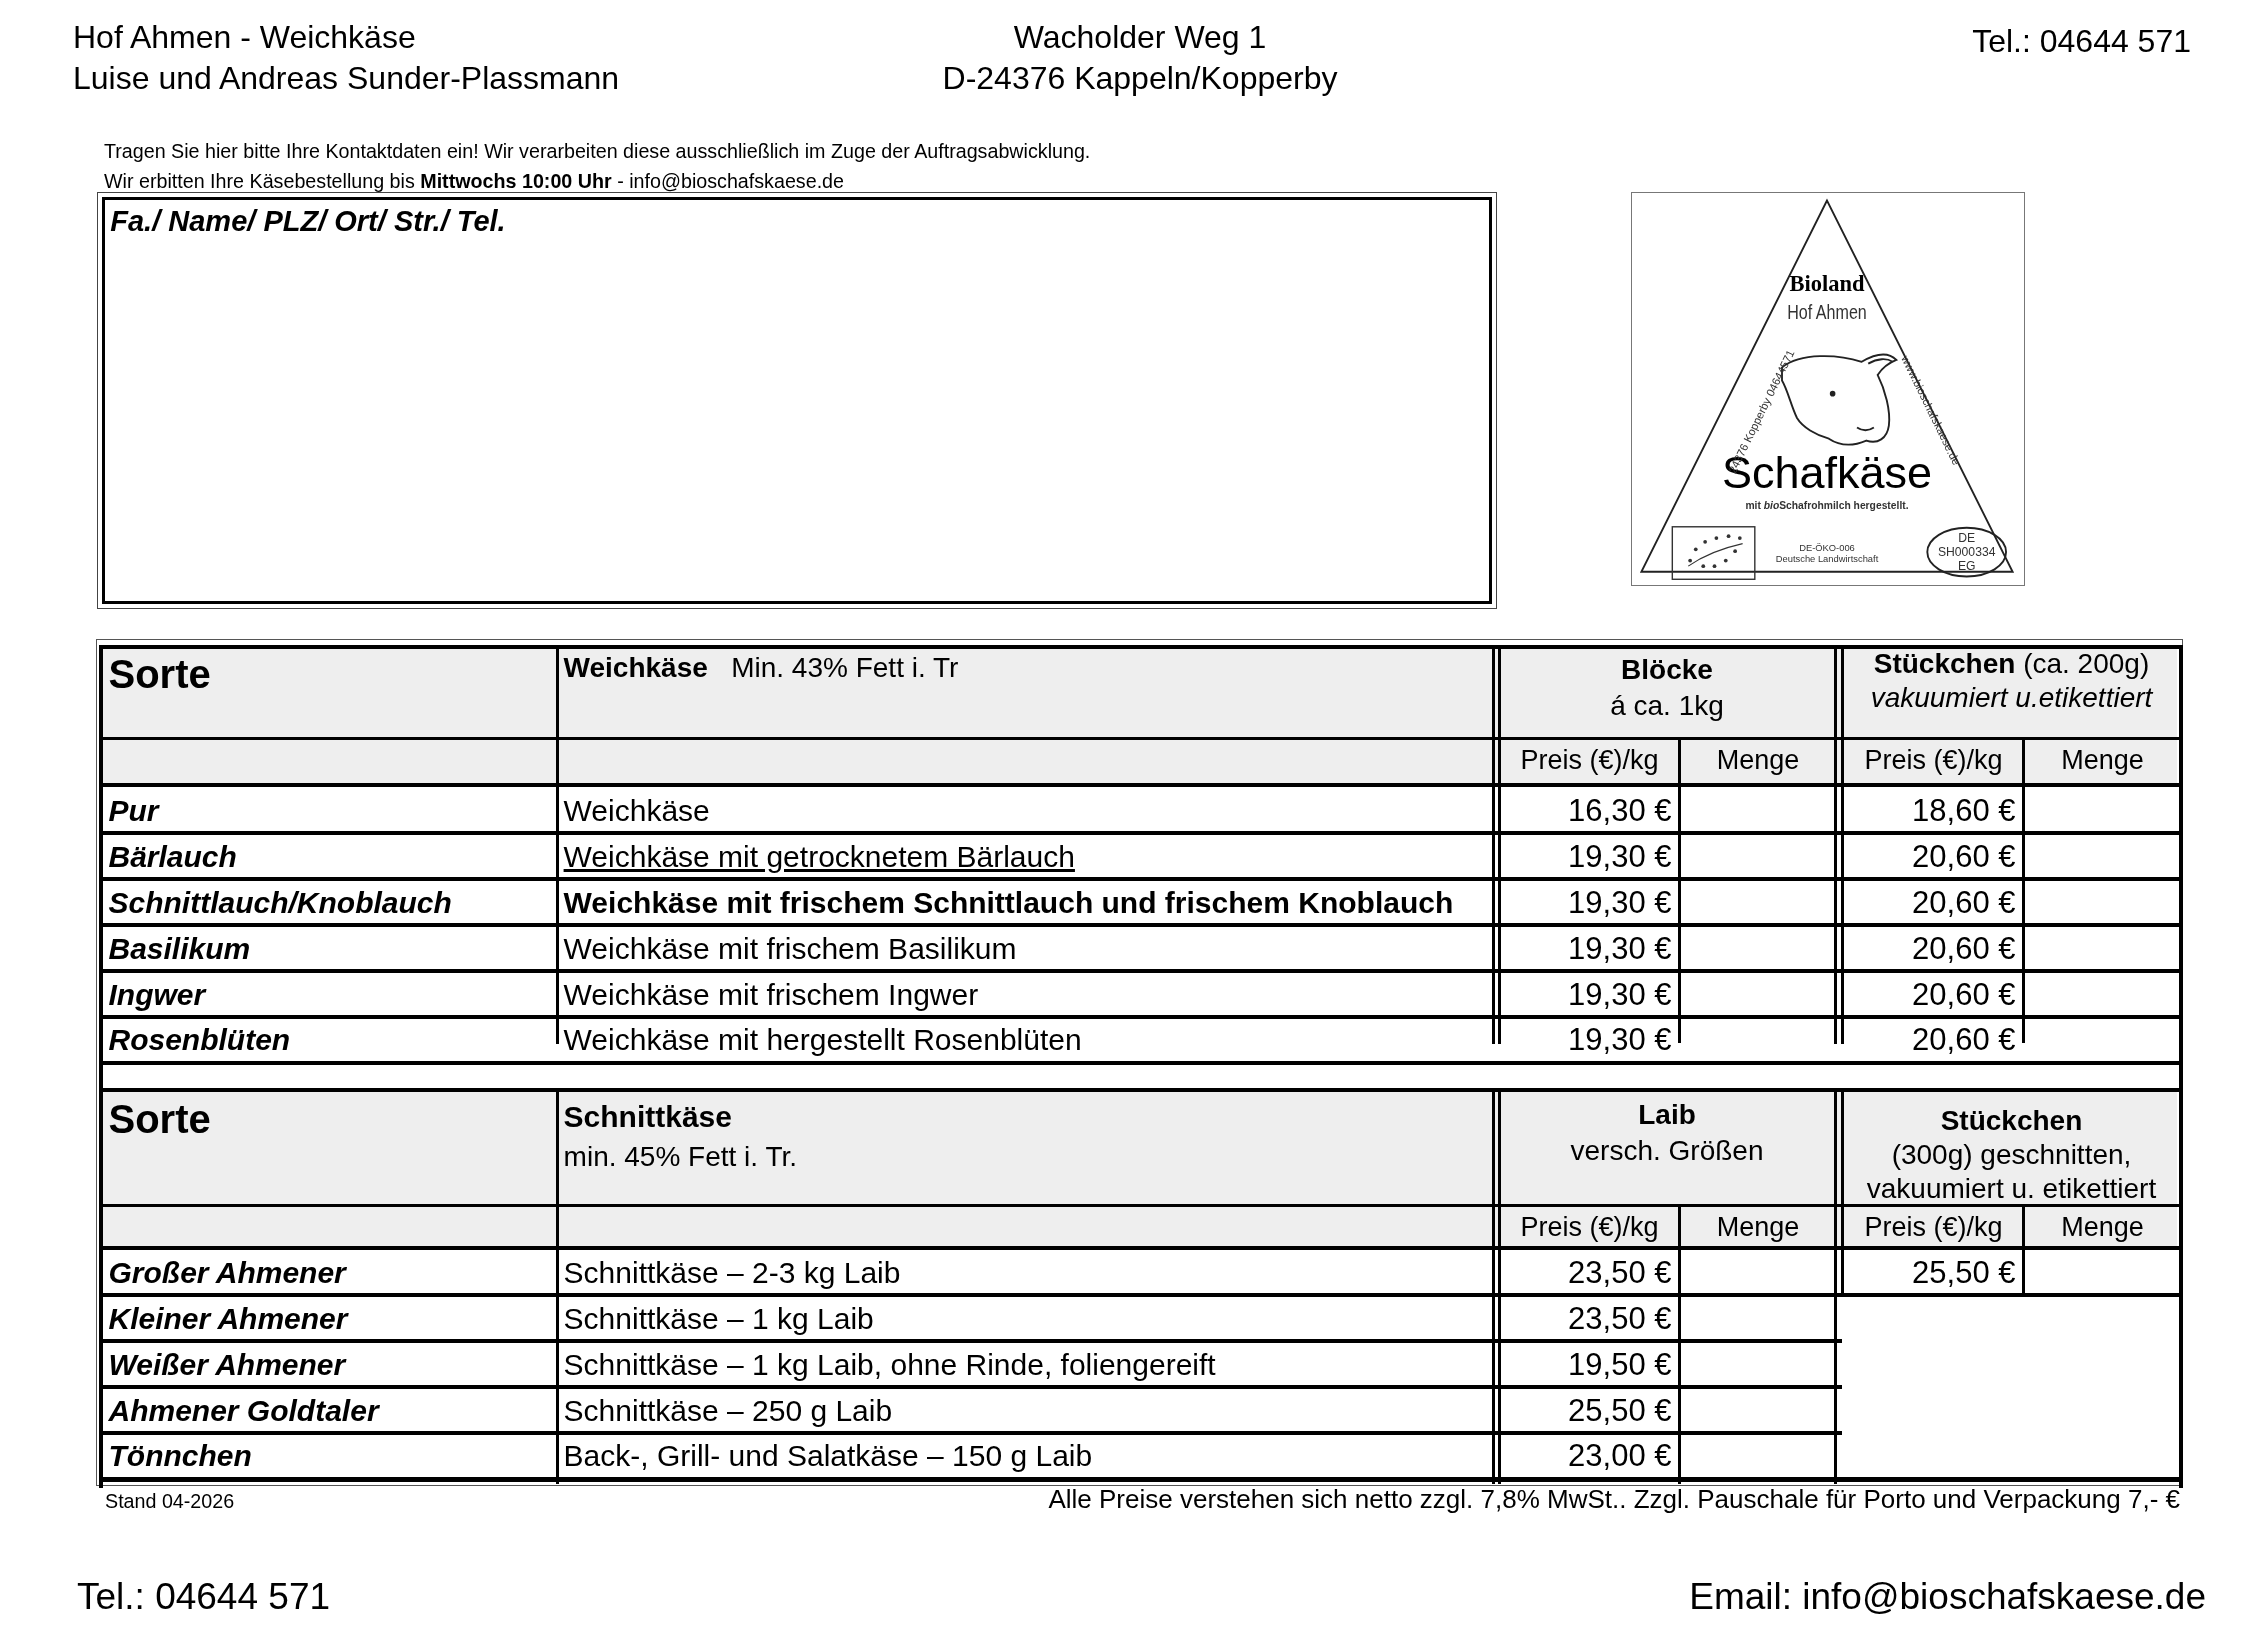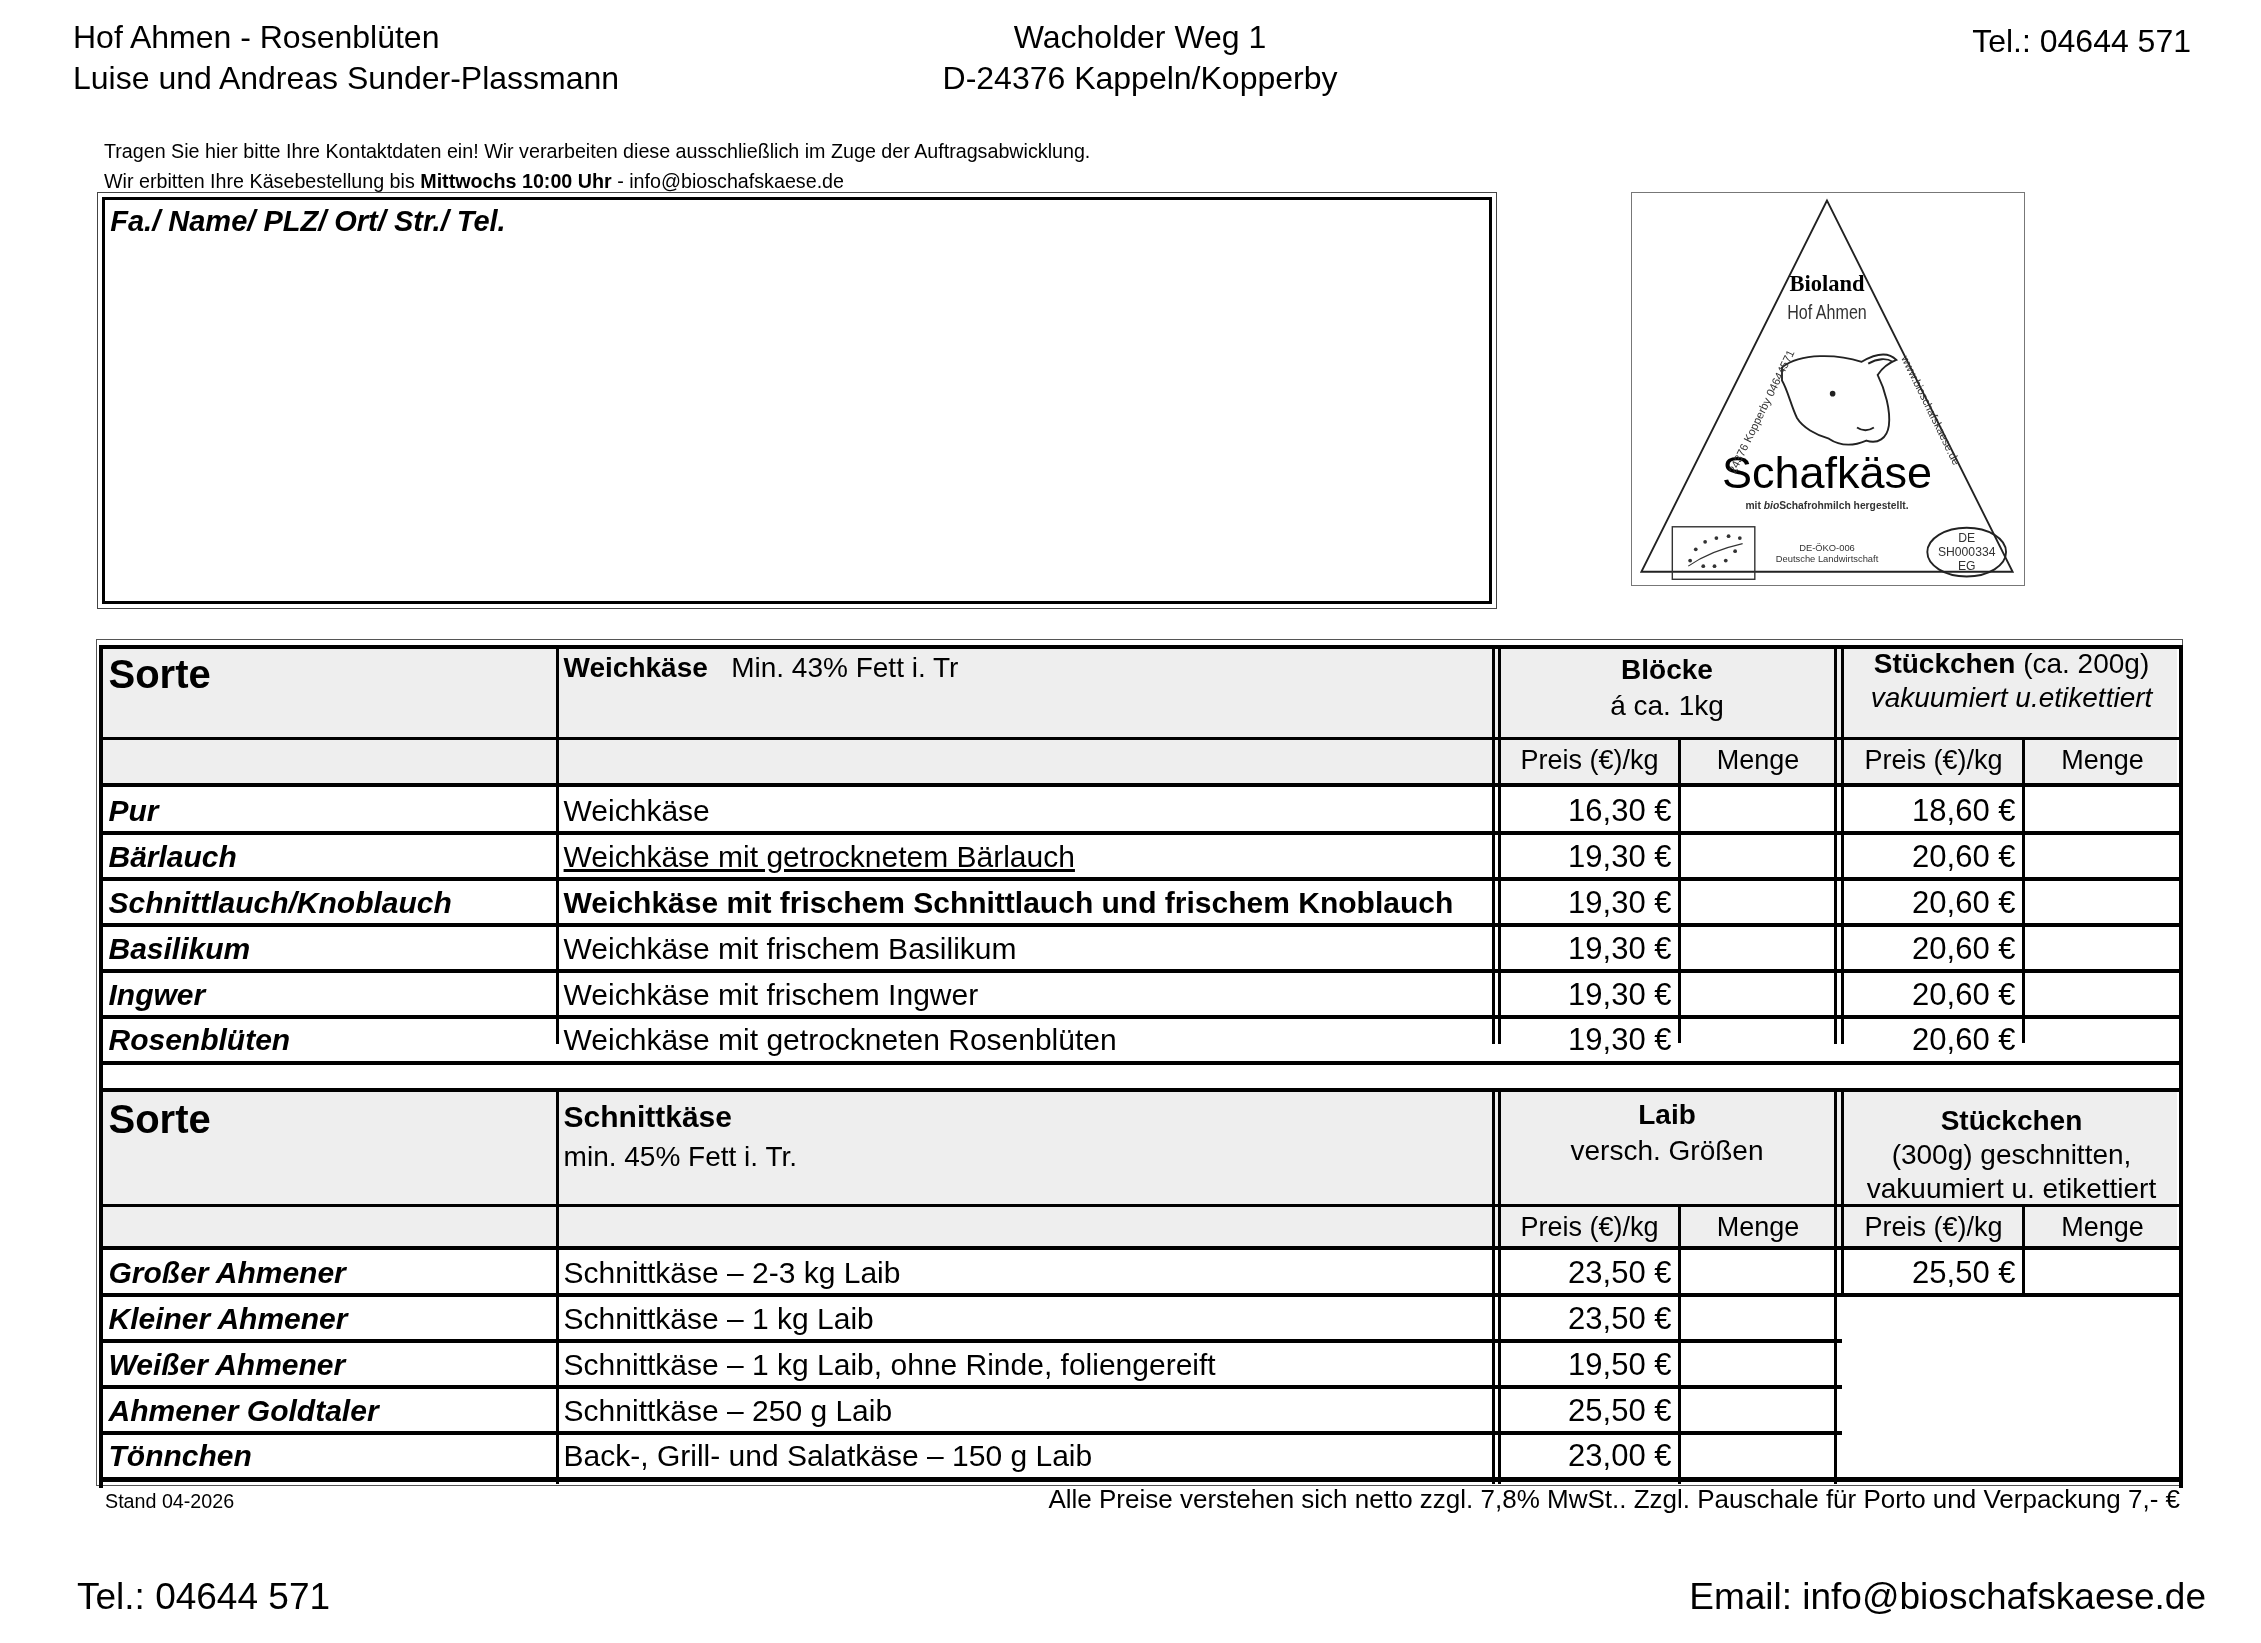--- a/index.html
+++ b/index.html
@@ -32,21 +32,21 @@
   .name { font-size:30px; font-weight:bold; font-style:italic; padding-left:7.5px; line-height:46px; }
   .desc { font-size:30px; padding-left:5.6px; line-height:46px; }
   .price { font-size:31px; text-align:right; padding-right:7.5px; line-height:46px; }
   .menge { }
   .small { font-size:19.7px; }
   .foot { font-size:37px; white-space:nowrap; }
 </style>
 </head>
 <body>
 
-<div class="abs hdr" style="left:73px;top:17px;">Hof Ahmen - Rosenblüten</div>
+<div class="abs hdr" style="left:73px;top:17px;">Hof Ahmen - Weichkäse</div>
 <div class="abs hdr" style="left:73px;top:58px;">Luise und Andreas Sunder-Plassmann</div>
 <div class="abs hdr" style="left:0;width:2280px;top:17px;text-align:center;">Wacholder Weg 1</div>
 <div class="abs hdr" style="left:0;width:2280px;top:58px;text-align:center;">D-24376 Kappeln/Kopperby</div>
 <div class="abs hdr" style="right:71px;top:20.6px;">Tel.: 04644 571</div>
 
 <div class="abs note" style="left:104px;top:137px;">Tragen Sie hier bitte Ihre Kontaktdaten ein! Wir verarbeiten diese ausschließlich im Zuge der Auftragsabwicklung.</div>
 <div class="abs note" style="left:104px;top:167px;"><span>Wir erbitten Ihre Käsebestellung bis </span><b>Mittwochs 10:00 Uhr</b><span> - info@bioschafskaese.de</span></div>
 
 <div id="contact" class="abs">
   <div class="inner">
@@ -142,21 +142,21 @@
       <div>
         <div class="cell name" style="left: 101px; width: 455px; top: 972px; height: 44px;">Ingwer</div>
         <div class="cell desc" style="left: 558px; width: 932px; top: 972px; height: 44px;">Weichkäse mit frischem Ingwer</div>
         <div class="cell price" style="left: 1500px; width: 179px; top: 972px; height: 44px;">19,30 €</div>
         <div class="cell menge" style="left: 1681px; width: 154px; top: 972px; height: 44px;"></div>
         <div class="cell price" style="left: 1844px; width: 179px; top: 972px; height: 44px;">20,60 €</div>
         <div class="cell menge" style="left: 2025px; width: 155px; top: 972px; height: 44px;"></div>
       </div>
       <div>
         <div class="cell name" style="left: 101px; width: 455px; top: 1017px; height: 44px;">Rosenblüten</div>
-        <div class="cell desc" style="left: 558px; width: 932px; top: 1017px; height: 44px;">Weichkäse mit getrockneten Rosenblüten</div>
+        <div class="cell desc" style="left: 558px; width: 932px; top: 1017px; height: 44px;">Weichkäse mit hergestellt Rosenblüten</div>
         <div class="cell price" style="left: 1500px; width: 179px; top: 1017px; height: 44px;">19,30 €</div>
         <div class="cell menge" style="left: 1681px; width: 154px; top: 1017px; height: 44px;"></div>
         <div class="cell price" style="left: 1844px; width: 179px; top: 1017px; height: 44px;">20,60 €</div>
         <div class="cell menge" style="left: 2025px; width: 155px; top: 1017px; height: 44px;"></div>
       </div>
     </div>
 
   <div class="cell gray" style="left:101px;top:1091px;width:2076px;height:157px;"></div>
   <div class="cell sorte-hd" style="left:101px;top:1091px;width:455px;height:114px;">Sorte</div>
   <div class="cell typ-hd" style="left:558px;top:1091px;width:932px;height:114px;line-height:39px;"><b style="font-size:30px">Schnittkäse</b><br><span>min. 45% Fett i. Tr.</span></div>

